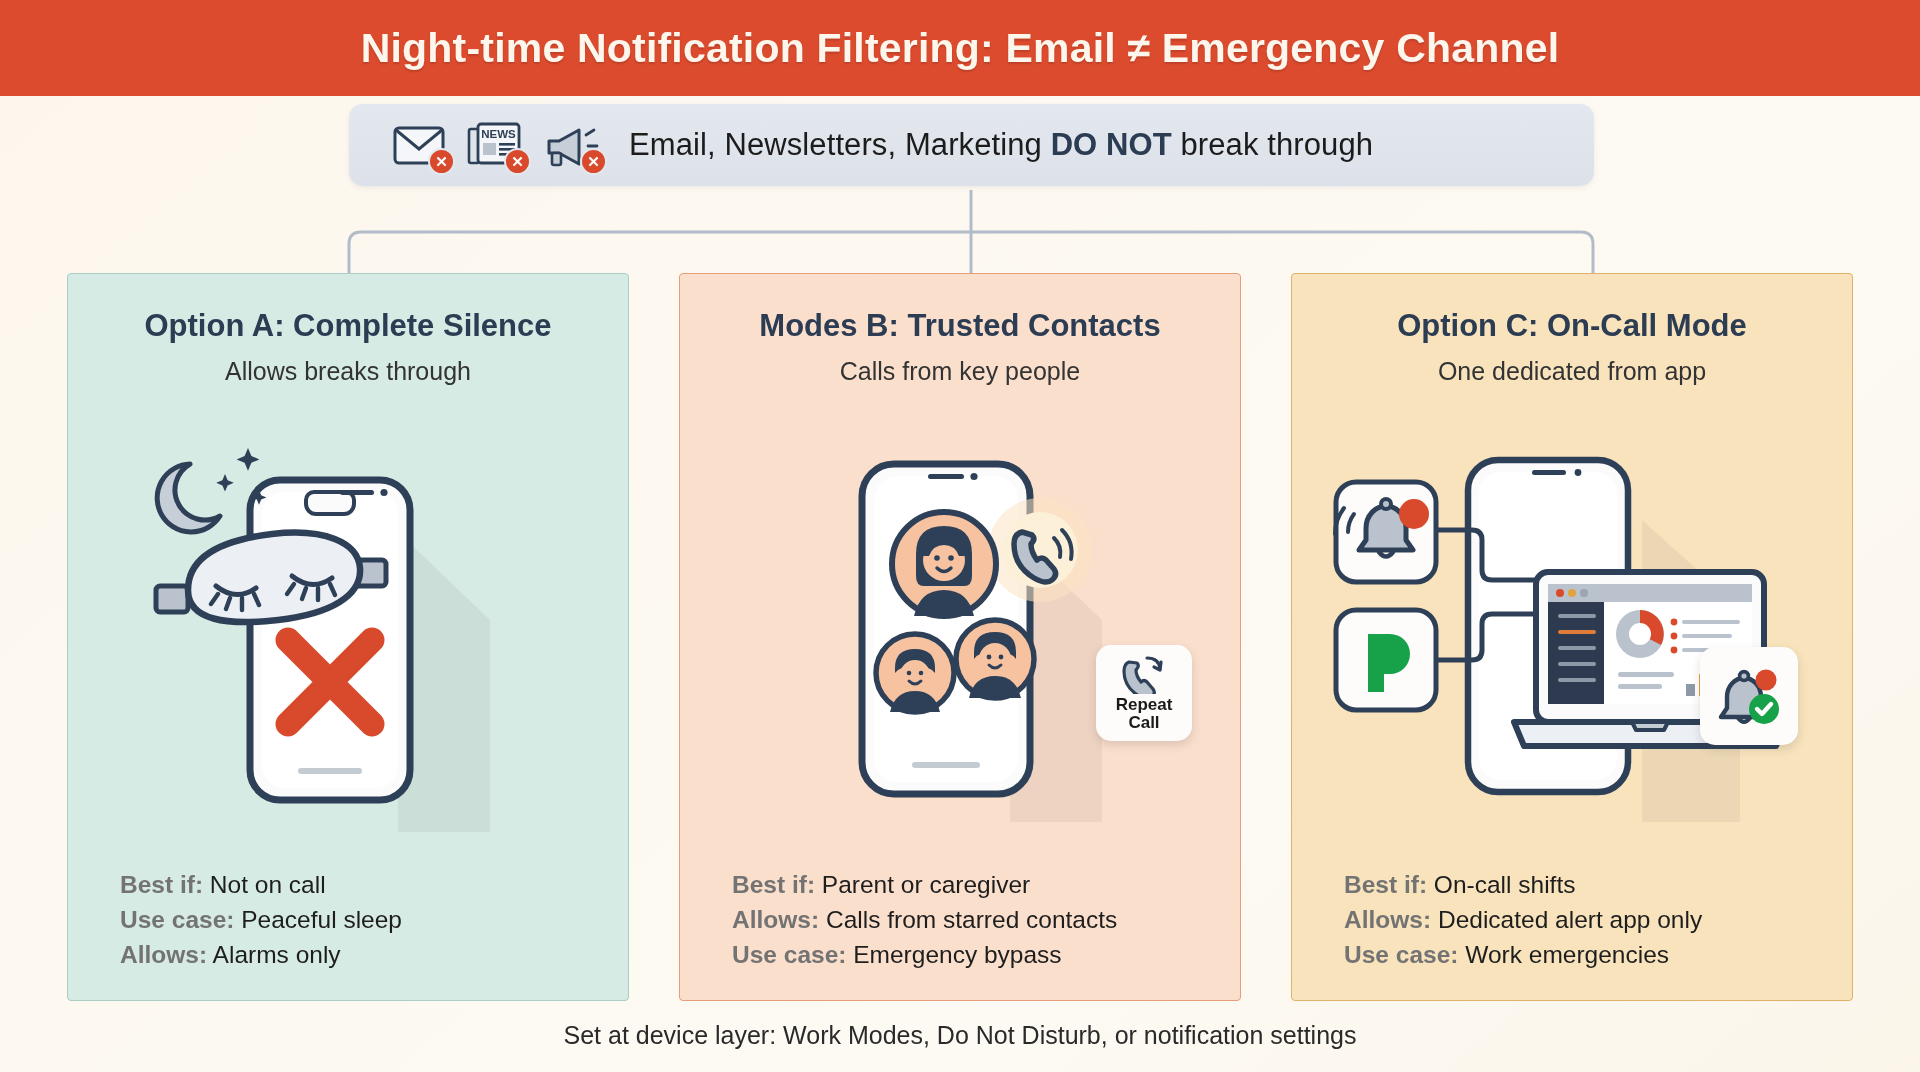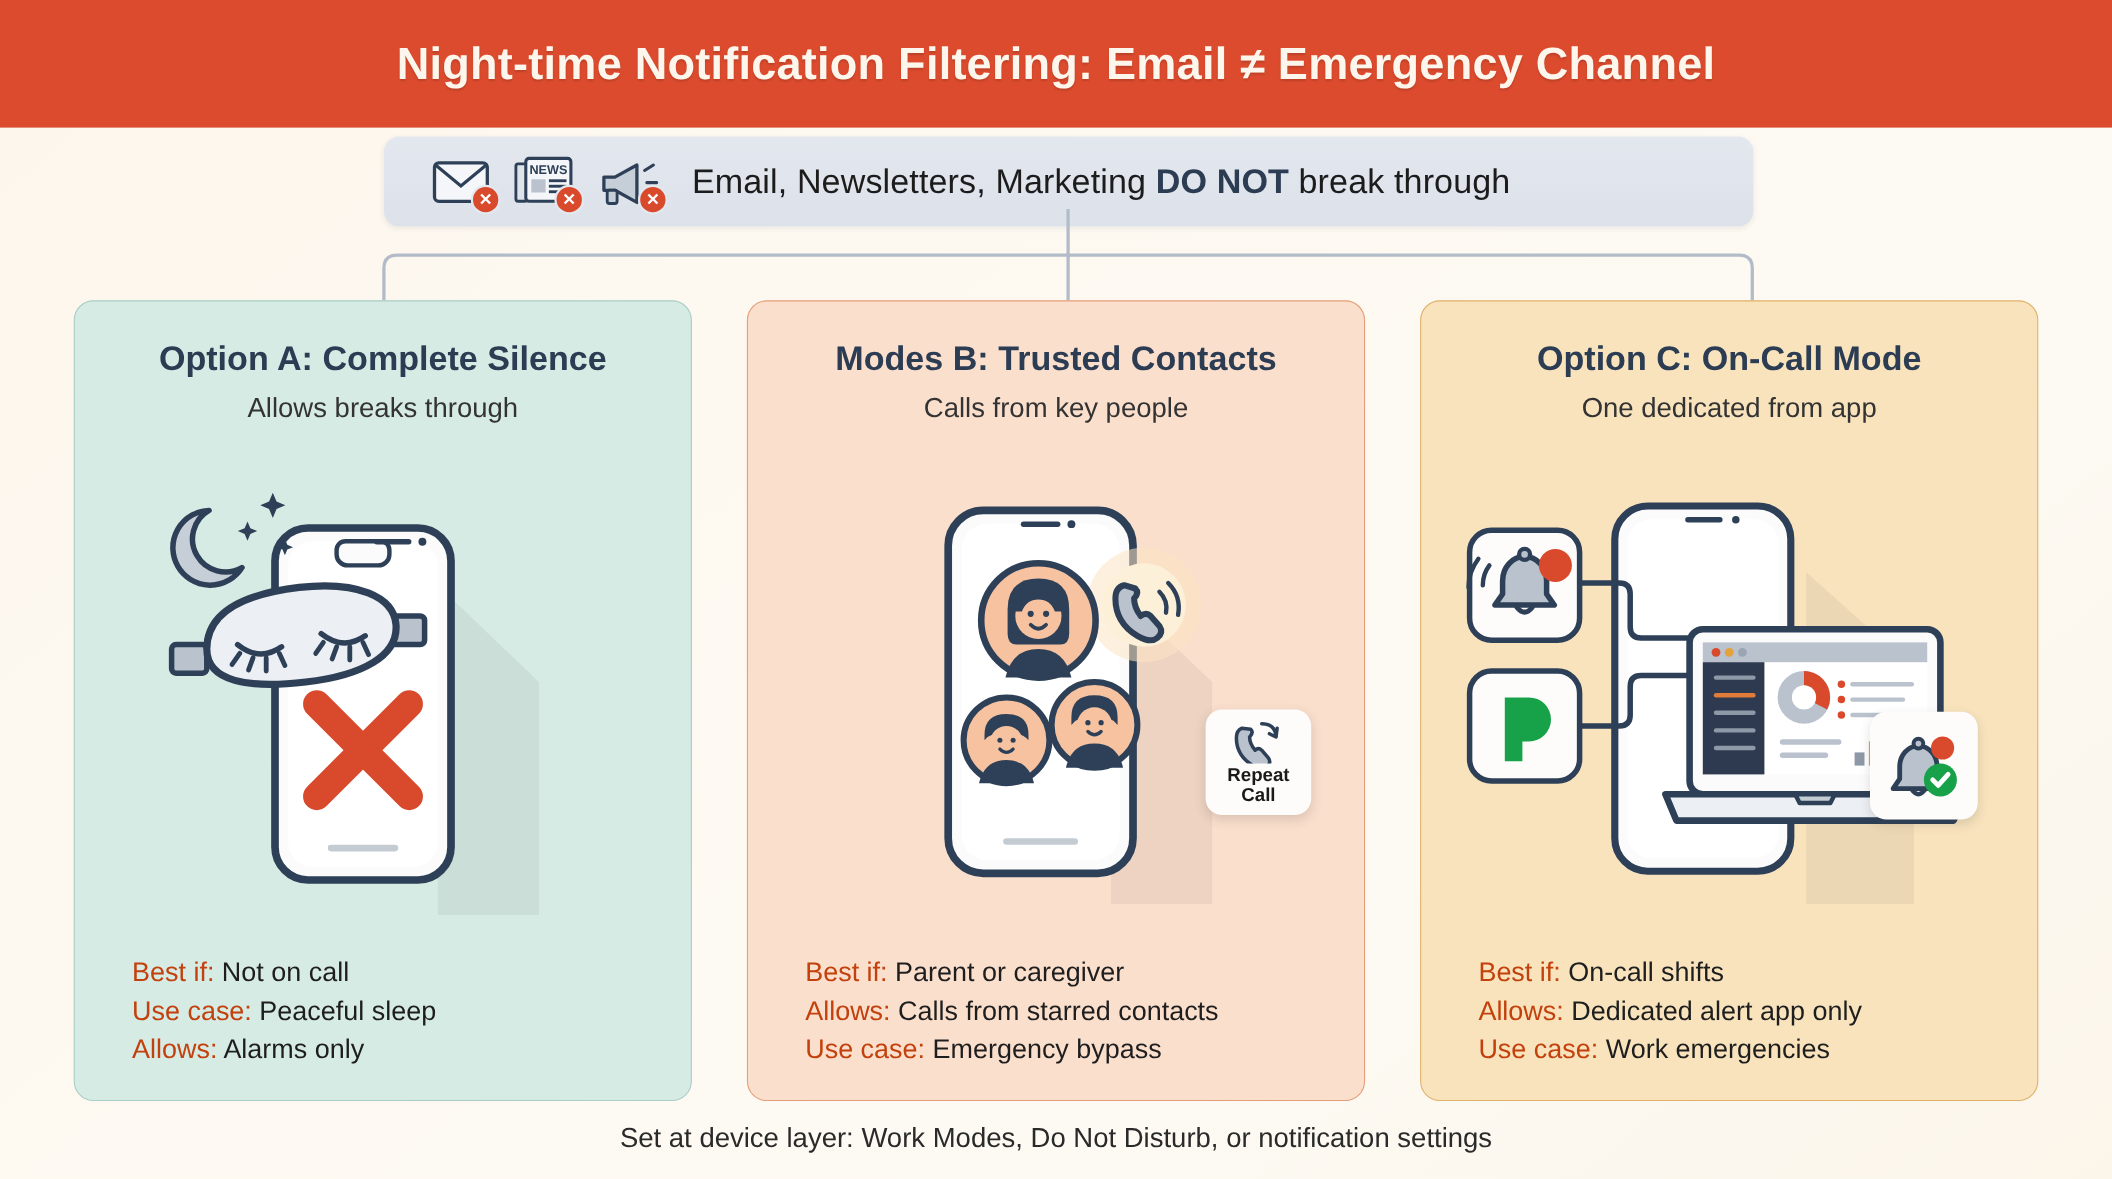--- a/index.html
+++ b/index.html
@@ -8,21 +8,21 @@
     font-family: "Liberation Sans", sans-serif;
     overflow: hidden;
   }
   body {
     background: linear-gradient(140deg, #fdf6ec 0%, #fdf9f1 35%, #fdfaf3 70%, #fbf5ea 100%);
     position: relative;
   }
 
   
   .header {
-    height: 116px; width: 100%;
+    height: 96px; width: 100%;
     background: #dc4b2e;
     display: flex; align-items: center; justify-content: center;
   }
   .header-title {
     color: #fdf6ec;
     font-size: 41px;
     font-weight: bold;
     letter-spacing: .2px;
     text-shadow: 0 2px 2px rgba(0,0,0,.14);
   }
@@ -54,40 +54,40 @@
   
   .connector { position: absolute; left: 0; top: 0; width: 1920px; height: 1072px; pointer-events: none; }
 
   
   .cards {
     position: absolute; top: 273px; left: 0; width: 1920px;
     display: flex; justify-content: center; gap: 50px;
   }
   .card {
     width: 562px; height: 728px;
-    border-radius: 18px;
+    border-radius: 4px;
     position: relative;
     padding: 34px 30px 0 30px;
     display: flex; flex-direction: column; align-items: center;
   }
   .card-a { background: #d7ebe5; border: 1.5px solid #a9cec5; }
   .card-b { background: #fbdfcd; border: 1.5px solid #e59e79; }
   .card-c { background: #f8e3bd; border: 1.5px solid #dfb269; }
 
   .card-title { font-size: 31px; font-weight: bold; color: #2b3c53; text-align: center; }
   .card-sub { font-size: 25px; color: #333; margin-top: 13px; text-align: center; }
 
   .illus { flex: 1; width: 100%; position: relative; }
 
   .details {
     width: 100%; padding-left: 22px; padding-bottom: 28px;
     font-size: 24.5px; color: #1e1e1e; line-height: 1.43;
   }
   .details .row { white-space: nowrap; }
-  .details b { font-weight: normal; color: #c2410c; }
+  .details b { font-weight: bold; color: #737373; }
 
   
   .chip {
     position: absolute;
     background: #fdfcfa;
     border-radius: 15px;
     box-shadow: 0 4px 10px rgba(60,60,60,.17);
     display: flex; flex-direction: column;
     align-items: center; justify-content: center;
   }

